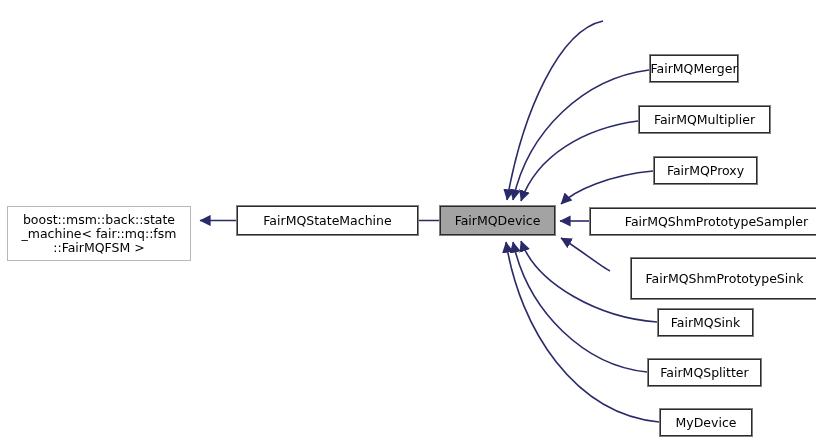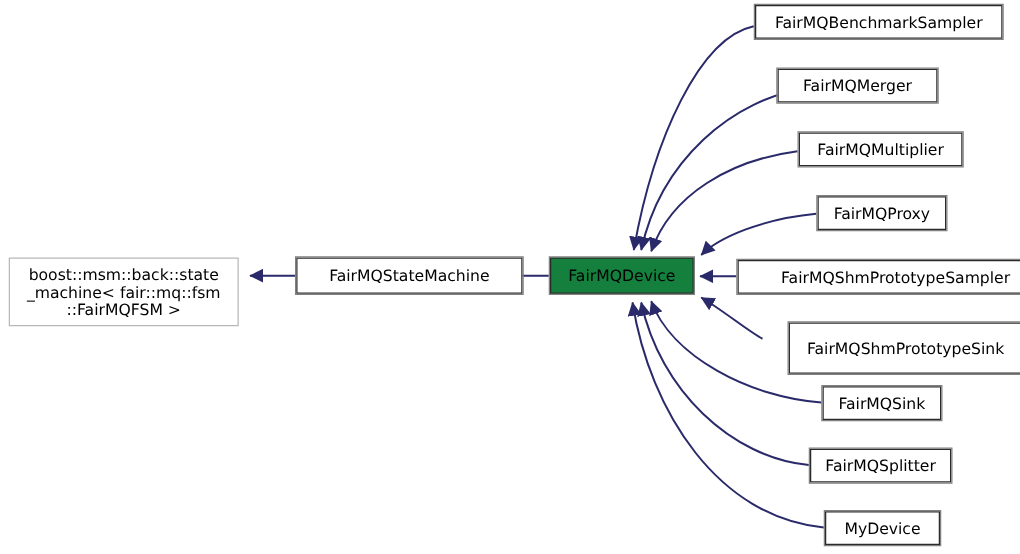--- a/index.html
+++ b/index.html
@@ -36,21 +36,21 @@
     outline: 1px solid #808080;
     outline-offset: 0px;
     font-size: 12.5px;
     color: #000000;
     line-height: 14px;
     white-space: pre;
     letter-spacing: 0px;
     z-index: 5;
   }
   .node.highlight {
-    background: #15803d;
+    background: #a3a3a3;
   }
   .node.faded {
     border: 1px solid #b8b8b8;
     outline: none;
   }
 </style>
 </head>
 <body>
 
 <div id="diagram">
@@ -83,23 +83,22 @@
   </svg>
 
   <div class="node faded" style="left:7px; top:206px; width:184px; height:55px;">boost::msm::back::state
 _machine&lt; fair::mq::fsm
 ::FairMQFSM &gt;</div>
 
   <div class="node" style="left:237px; top:206px; width:181px; height:29px;">FairMQStateMachine</div>
 
   <div class="node highlight" style="left:440px; top:206px; width:115px; height:29px;">FairMQDevice</div>
 
-  <div class="node" style="left:604px; top:4px; width:198px; height:27px;">FairMQBenchmarkSampler</div>
 
-  <div class="node" style="left:622px; top:55px; width:128px; height:27px;">FairMQMerger</div>
+  <div class="node" style="left:650px; top:55px; width:88px; height:27px;">FairMQMerger</div>
 
   <div class="node" style="left:639px; top:106px; width:131px; height:27px;">FairMQMultiplier</div>
 
   <div class="node" style="left:654px; top:157px; width:103px; height:27px;">FairMQProxy</div>
 
   <div class="node" style="left:590px; top:208px; width:253px; height:27px;">FairMQShmPrototypeSampler</div>
 
   <div class="node" style="left:631px; top:258px; width:187px; height:41px;">FairMQShmPrototypeSink</div>
 
   <div class="node" style="left:658px; top:309px; width:95px; height:27px;">FairMQSink</div>

